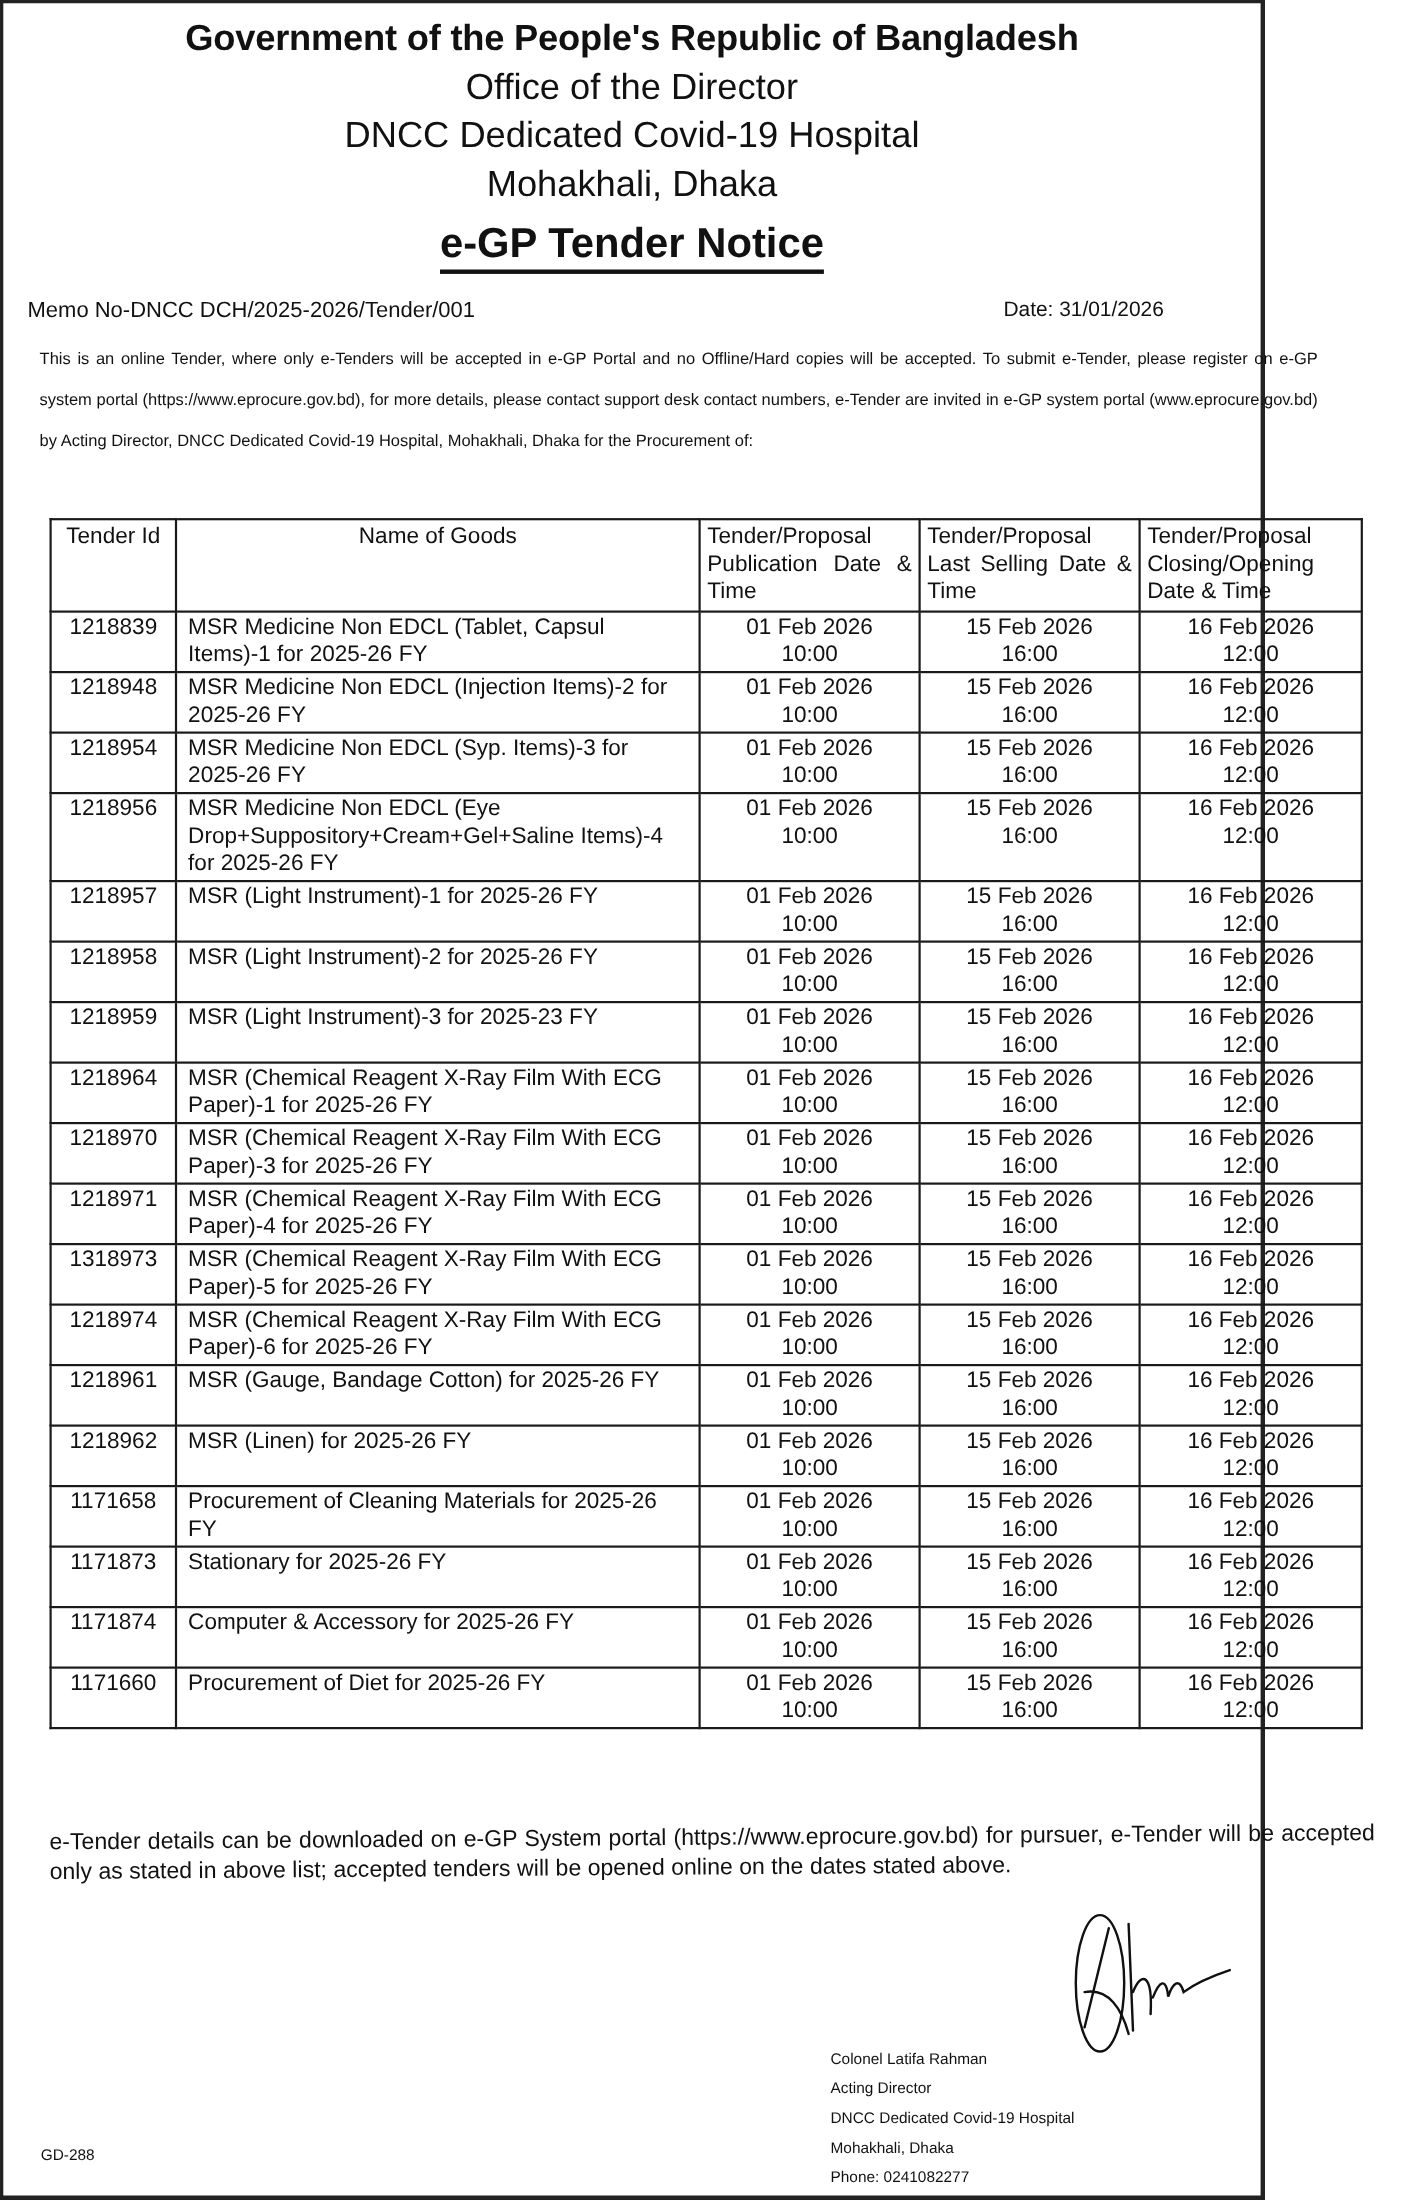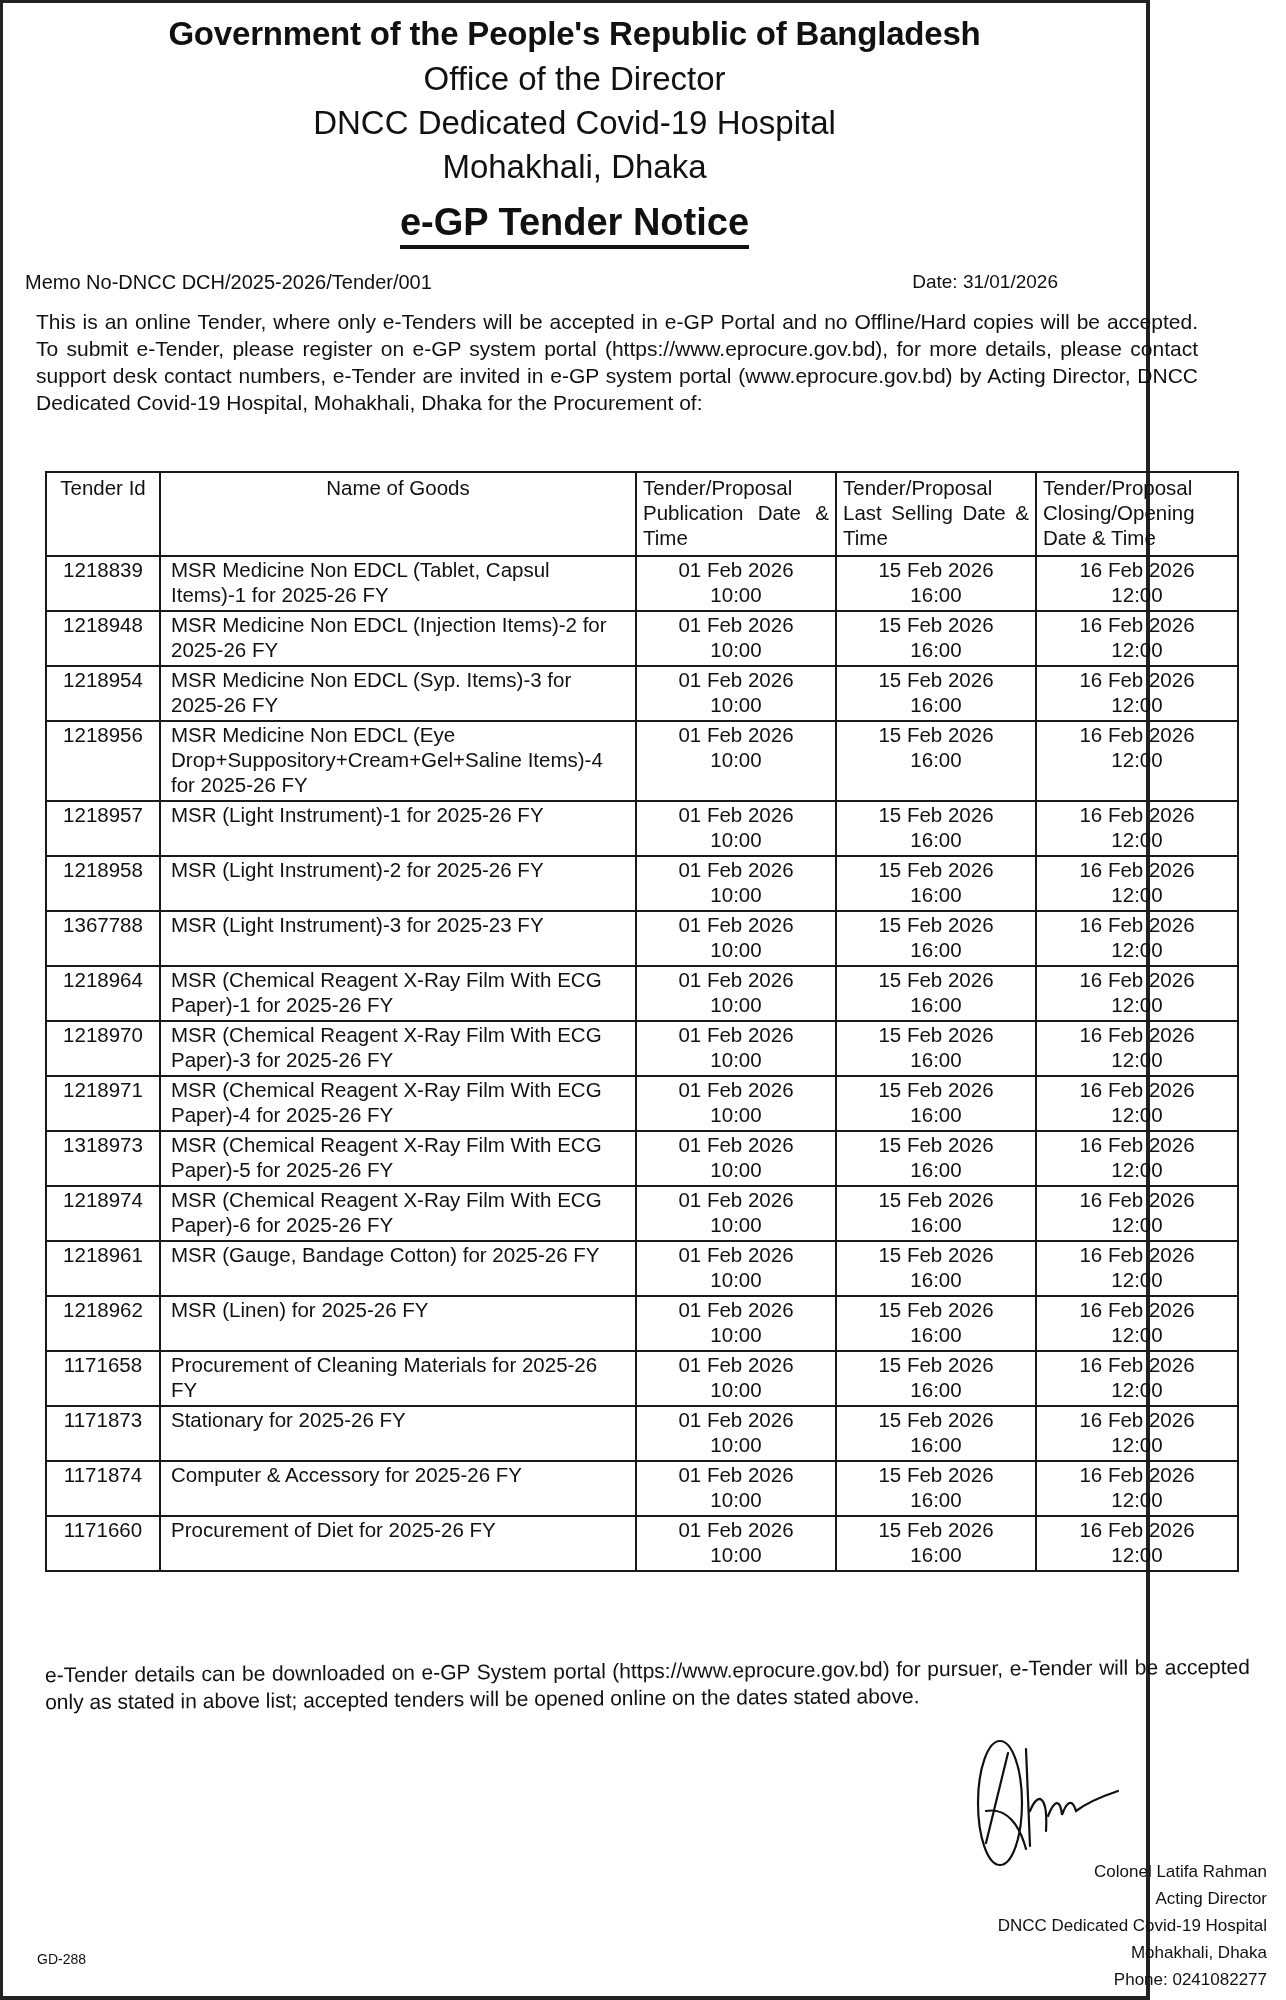--- a/index.html
+++ b/index.html
@@ -43,21 +43,21 @@
   .memo {
     position: absolute; left: 22px; top: 268px;
     font-size: 20px;
   }
   .date {
     position: absolute; right: 88px; top: 268px;
     font-size: 19px;
   }
   .intro {
     position: absolute; left: 33px; top: 305px; width: 1162px;
-    font-size: 21px; line-height: 27px; text-align: justify;
+    font-size: 15px; line-height: 37px; text-align: justify;
   }
   table.tenders {
     position: absolute; left: 42px; top: 468px;
     width: 1192px;
     border-collapse: collapse;
     font-size: 20.5px;
     table-layout: fixed;
   }
   table.tenders th, table.tenders td {
     border: 2px solid #1a1a1a;
@@ -86,22 +86,22 @@
   .footer-note {
     position: absolute; left: 42px; top: 1654px; width: 1205px;
     font-size: 21px; line-height: 27px; text-align: justify;
     transform: rotate(-0.4deg);
   }
   .signature {
     position: absolute; left: 965px; top: 1728px;
     width: 190px; height: 140px;
   }
   .sig-block {
-    position: absolute; left: 814px; top: 1855px; width: 450px;
-    text-align: right; font-size: 17px; line-height: 27px;
+    position: absolute; left: 752px; top: 1855px; width: 450px;
+    text-align: left; font-size: 14px; line-height: 27px;
   }
   .gd {
     position: absolute; left: 34px; top: 1948px;
     font-size: 14px;
   }
 </style>
 </head>
 <body>
 
 <div class="page">
@@ -227,21 +227,21 @@
           <td class="c-date">
             <div>15 Feb 2026</div>
             <div>16:00</div>
           </td>
           <td class="c-date">
             <div>16 Feb 2026</div>
             <div>12:00</div>
           </td>
         </tr>
         <tr class="h2">
-          <td class="c-id">1367788</td>
+          <td class="c-id">1218959</td>
           <td class="c-name">MSR (Light Instrument)-3 for 2025-23 FY</td>
           <td class="c-date">
             <div>01 Feb 2026</div>
             <div>10:00</div>
           </td>
           <td class="c-date">
             <div>15 Feb 2026</div>
             <div>16:00</div>
           </td>
           <td class="c-date">

